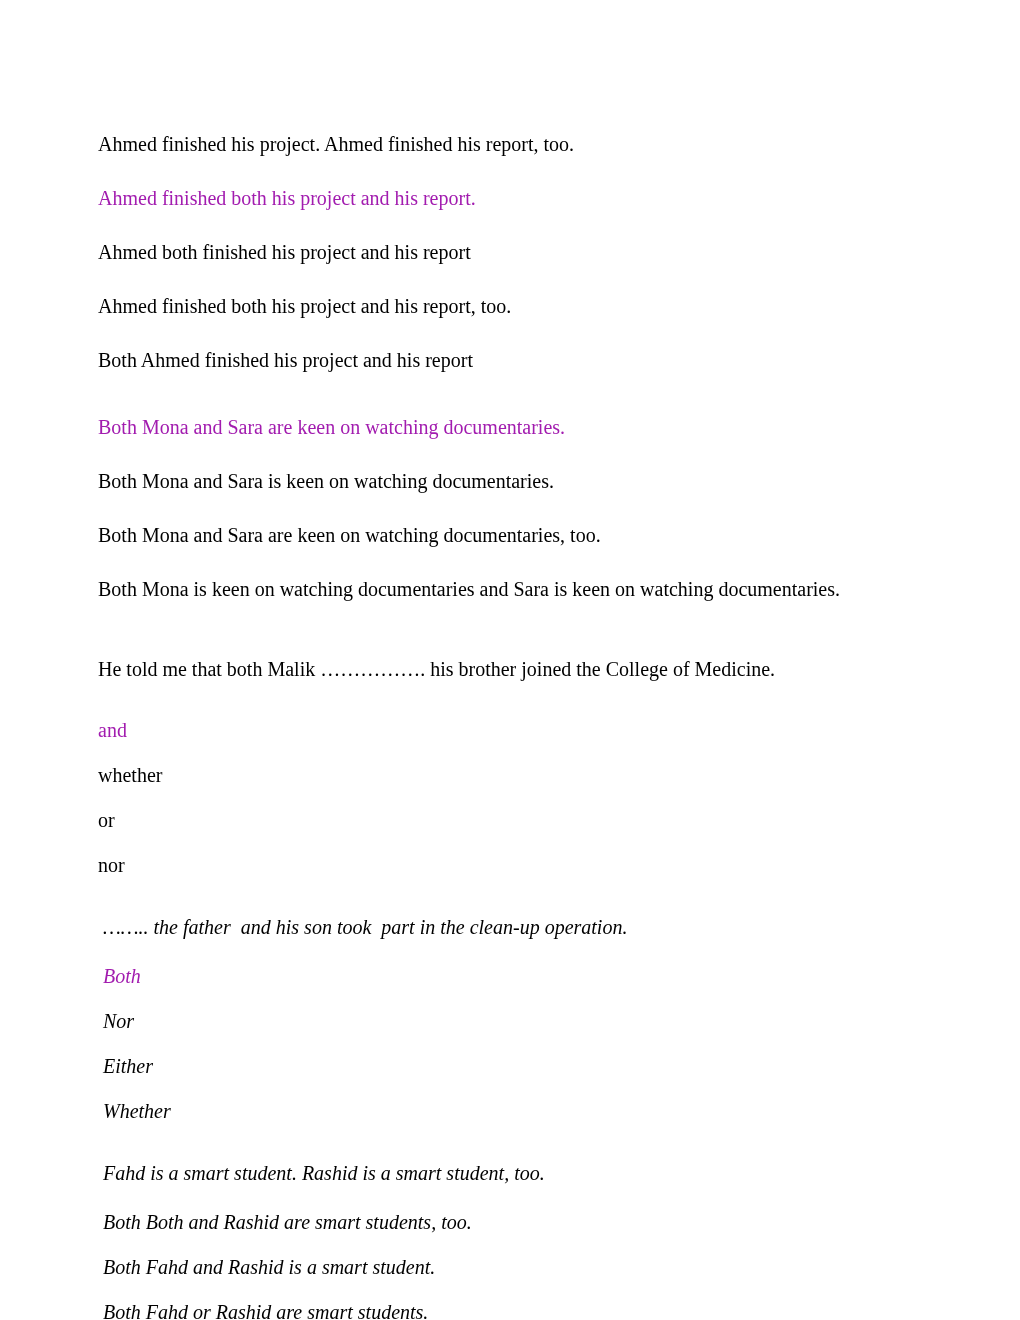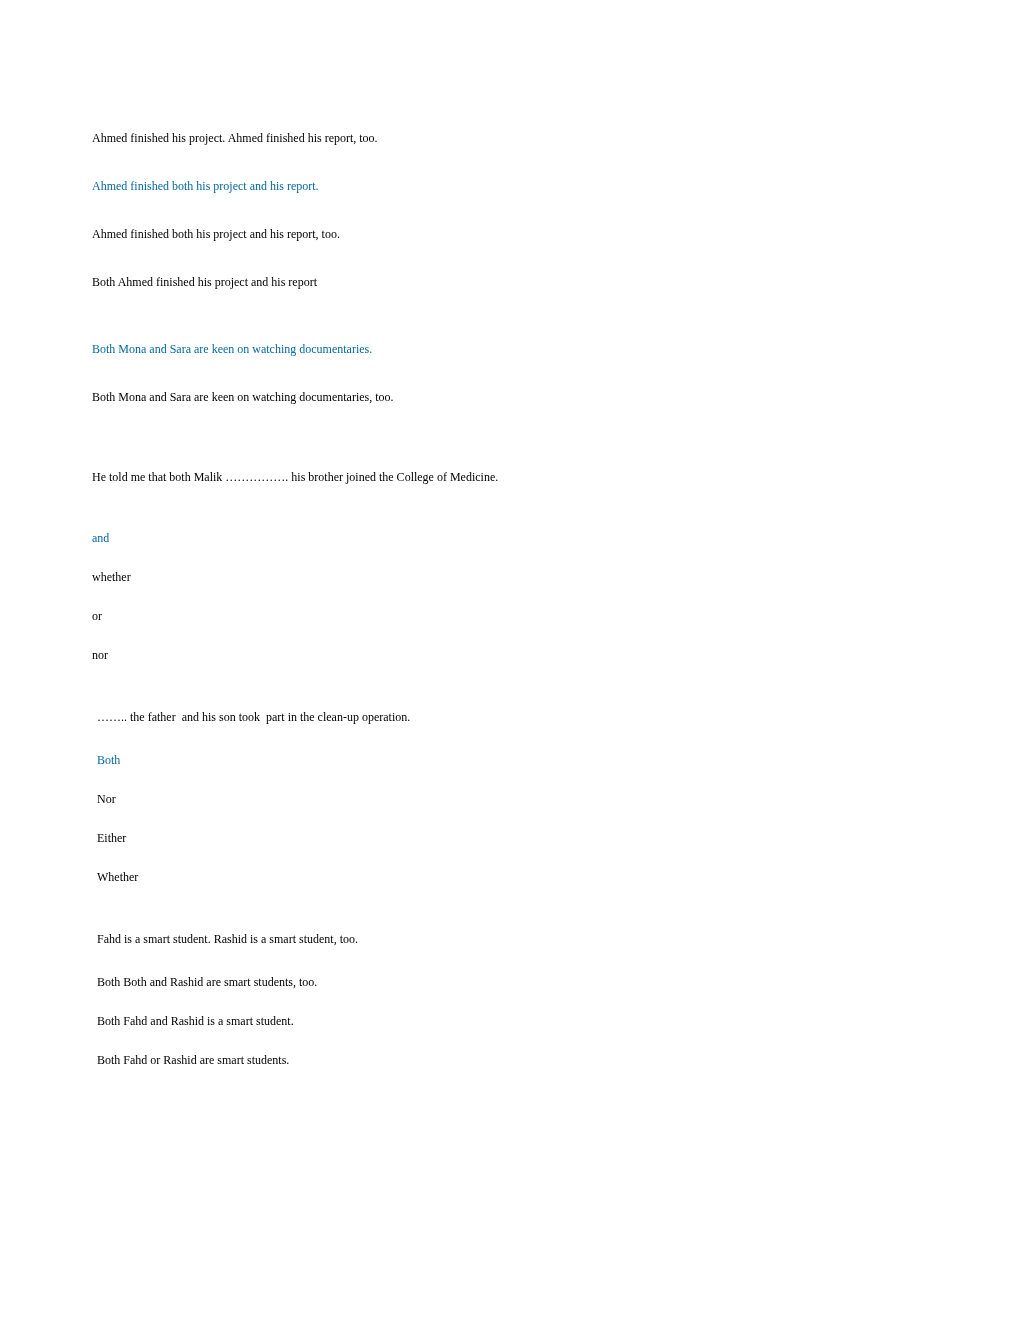--- a/index.html
+++ b/index.html
@@ -7,51 +7,54 @@
   body {
     width: 1020px;
     height: 1320px;
     background: #ffffff;
     font-family: "Liberation Serif", "DejaVu Serif", serif;
     color: #000000;
     padding: 110px 60px 0 84px;
     overflow: hidden;
   }
   .line {
-    margin: 8px;
-    font-size: 12px;
+    margin: 14px;
+    font-size: 20px;
     white-space: pre-wrap;
   }
   .ln40 { line-height: 40px; }
   .ln31 { line-height: 31px; }
-  .red { color: #0369a1; }
+  .red { color: #a21caf; }
   .gap14 { margin-top: 14px; }   
   .gap26 { margin-top: 26px; }   
   section { margin: 0; }
   .sec2 { margin-top: 27px; }
   .sec3 { margin-top: 40px; }
   .sec4 { margin-top: 26px; }
   .sec5 { margin-top: 26px; }
-  .indent { padding-left: 5px; }
+  .indent { padding-left: 5px; font-style: italic; }
 </style>
 </head>
 <body>
 
 <main>
 
   <section class="sec1">
     <p class="line ln40">Ahmed finished his project. Ahmed finished his report, too.</p>
     <p class="line ln40 red">Ahmed finished both his project and his report.</p>
+    <p class="line ln40">Ahmed both finished his project and his report</p>
     <p class="line ln40">Ahmed finished both his project and his report, too.</p>
     <p class="line ln40">Both Ahmed finished his project and his report</p>
   </section>
 
   <section class="sec2">
     <p class="line ln40 red gap14">Both Mona and Sara are keen on watching documentaries.</p>
+    <p class="line ln40">Both Mona and Sara is keen on watching documentaries.</p>
     <p class="line ln40">Both Mona and Sara are keen on watching documentaries, too.</p>
+    <p class="line ln40">Both Mona is keen on watching documentaries and Sara is keen on watching documentaries.</p>
   </section>
 
   <section class="sec3">
     <p class="line ln40">He told me that both Malik ……………. his brother joined the College of Medicine.</p>
     <p class="line ln31 red gap26">and</p>
     <p class="line ln31">whether</p>
     <p class="line ln31">or</p>
     <p class="line ln31">nor</p>
   </section>
 

